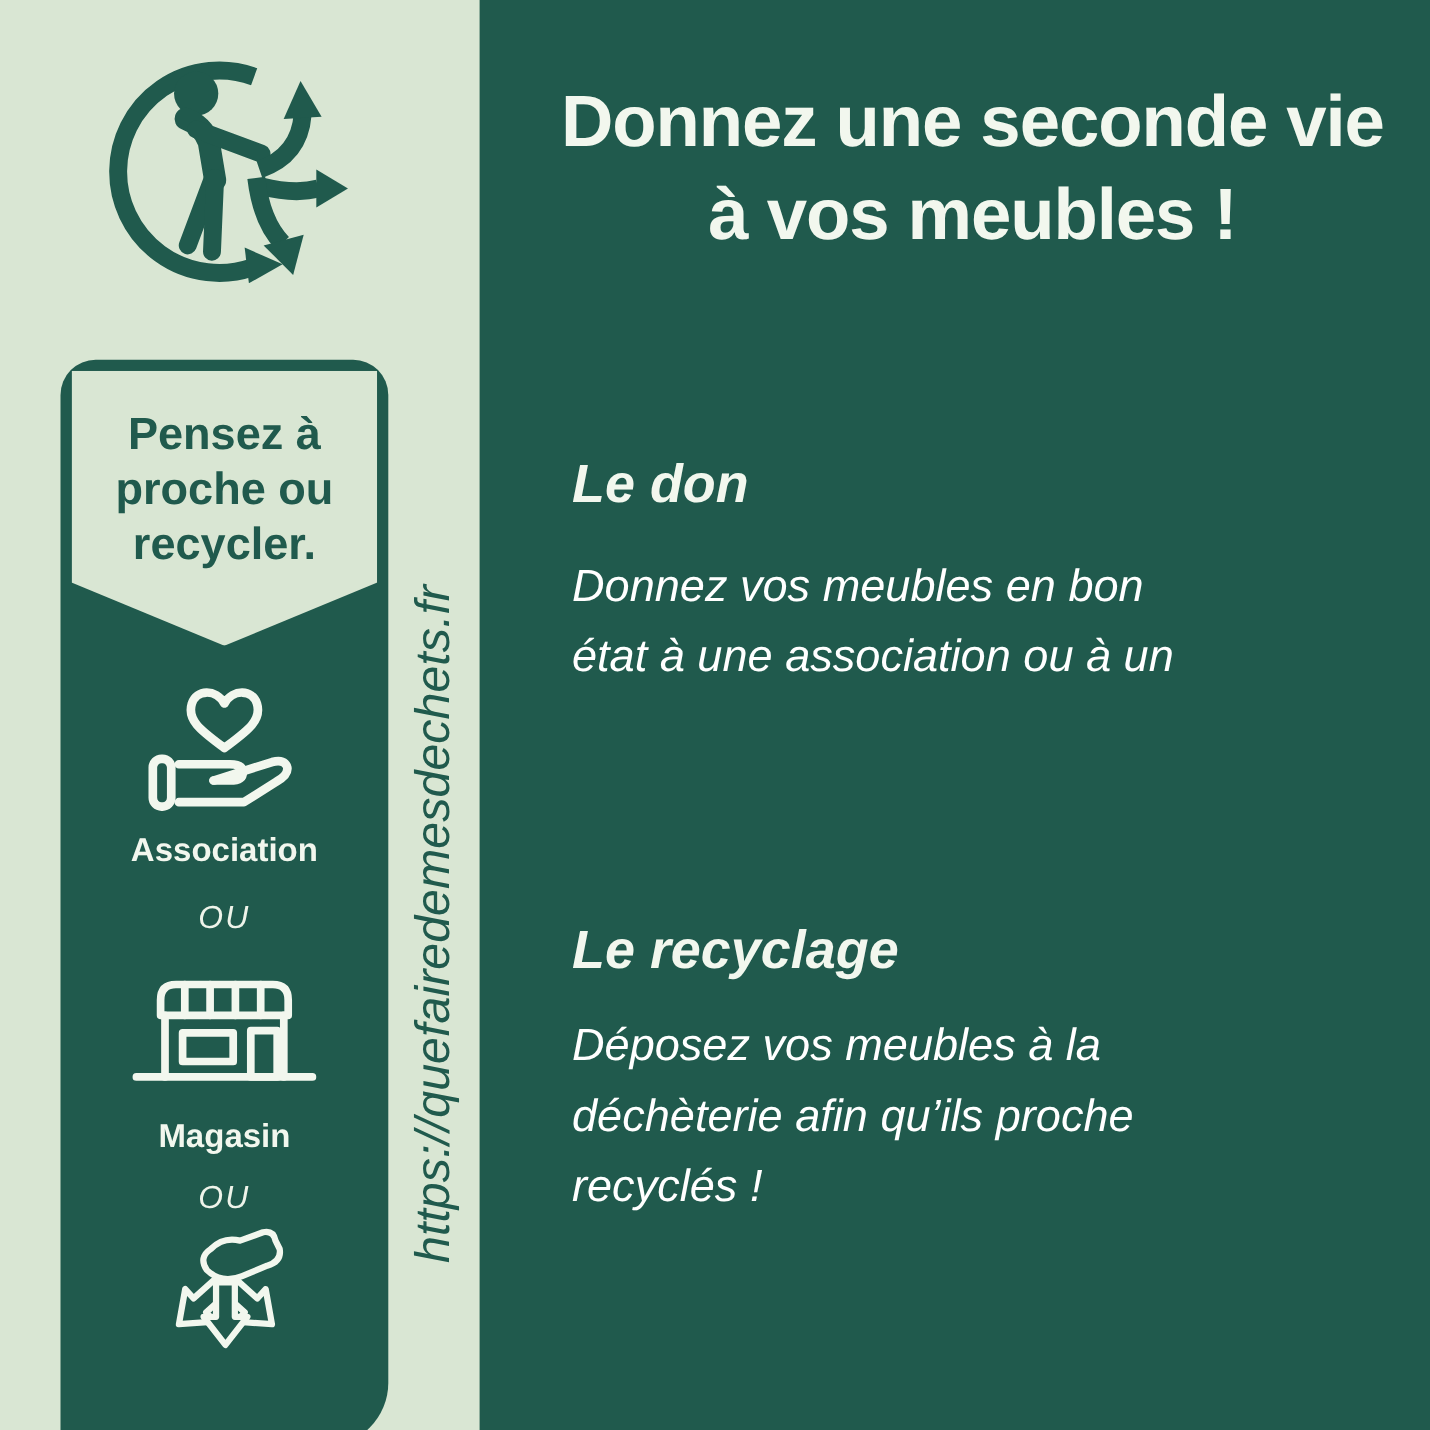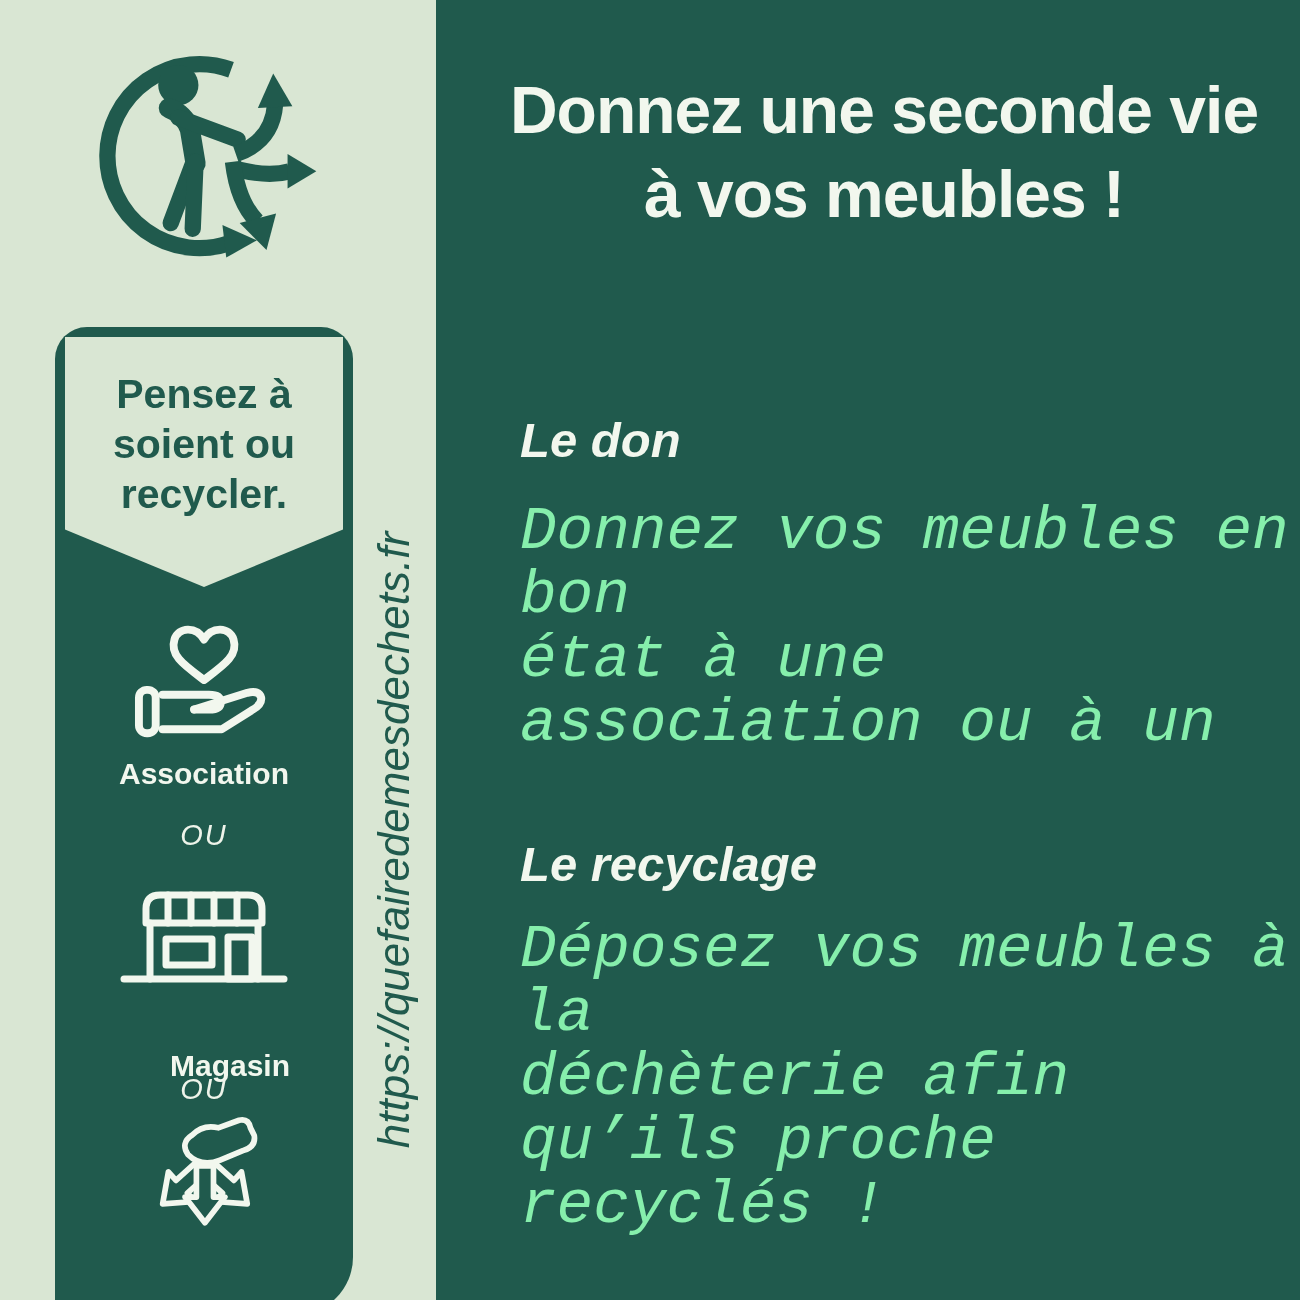--- a/index.html
+++ b/index.html
@@ -6,34 +6,34 @@
   .canvas{
     position:relative;width:1300px;height:1300px;overflow:hidden;
     background:#d9e6d3;font-family:"Liberation Sans",sans-serif;
   }
   
   .right-panel{position:absolute;left:436px;top:0;width:864px;height:1300px;background:#205a4d;}
   .title{position:absolute;top:68px;left:0;width:100%;text-align:center;
          color:#f2f7ee;font-weight:bold;font-size:66px;line-height:84px;letter-spacing:-1px;padding-left:16px;}
   .sec-h{position:absolute;left:84px;color:#f2f7ee;font-weight:bold;font-size:49px;font-style:italic;}
   .h1{top:412px;} .h2{top:836px;}
-  .sec-b{position:absolute;left:84px;color:#86efac;font-style:italic;font-size:61px;line-height:64px;font-family:Liberation Mono, monospace;}
+  .sec-b{position:absolute;left:84px;color:#ffffff;font-style:italic;font-size:41px;line-height:64px;}
   .b1{top:500px;} .b2{top:918px;}
   
   .column{position:absolute;left:55px;top:283px;width:298px;height:988px;
           background:#205a4d;border-radius:32px 32px 58px 14px;margin-top:44px;}
   .pentagon{position:absolute;left:10px;top:10px;width:278px;height:250px;background:#d9e6d3;
             clip-path:polygon(0 0,100% 0,100% 77%,50% 100%,0 77%);
             text-align:center;color:#205a4d;font-weight:bold;font-size:41px;line-height:50px;
             padding-top:32px;box-sizing:border-box;}
   .icon-row{position:absolute;left:0;width:100%;display:flex;justify-content:center;}
   .ir1{top:282px;} .ir2{top:548px;} .ir3{top:780px;}
   .opt-label{position:absolute;left:0;width:100%;text-align:center;
              color:#f2f7ee;font-weight:bold;font-size:30px;}
-  .ol1{top:430px;} .ol2{top:722px;padding-left:26px;} .ol3{top:912px;}
+  .ol1{top:430px;} .ol2{top:690px;} .ol3{top:912px;}
   .sep{position:absolute;left:0;width:100%;text-align:center;color:#eef4ea;
        font-style:italic;font-size:29px;letter-spacing:2px;}
   .sp1{top:492px;} .sp2{top:746px;}
   
   .triman{position:absolute;left:94px;top:46px;width:230px;height:220px;}
   .url-wrap{position:absolute;left:352px;top:283px;width:84px;height:1114px;
             display:flex;align-items:center;justify-content:center;}
   .url-wrap span{display:inline-block;transform:rotate(-90deg);white-space:nowrap;
                  font-style:italic;font-size:44px;color:#205a4d;}
   svg{display:block;}
@@ -68,21 +68,21 @@
   </div>
 
   <div class="url-wrap">
     <span>https://quefairedemesdechets.fr</span>
   </div>
 
   <div class="column">
 
     <div class="pentagon">
       <div>Pensez à</div>
-      <div>soient ou</div>
+      <div>proche ou</div>
       <div>recycler.</div>
     </div>
 
     <div class="icon-row ir1">
       <svg viewBox="0 0 160 142" width="158" height="140">
         <g stroke="#f2f7ee" stroke-width="8" fill="none" stroke-linejoin="round" stroke-linecap="round">
           <path d="M80 72 C 60 57 45 47 50 31 C 54 18 72 17 80 31 C 88 17 106 18 110 31 C 115 47 100 57 80 72 Z"></path>
           <rect x="14" y="82" width="17" height="44" rx="8"></rect>
           <path d="M 38 87 L 85 87 Q 97 87 97 94.5 Q 97 102 85 102 L 70 102"></path>
           <path d="M 70 102 L 124 85 Q 136 82 138 90 Q 139 97 128 103 L 98 122 L 38 122"></path>

